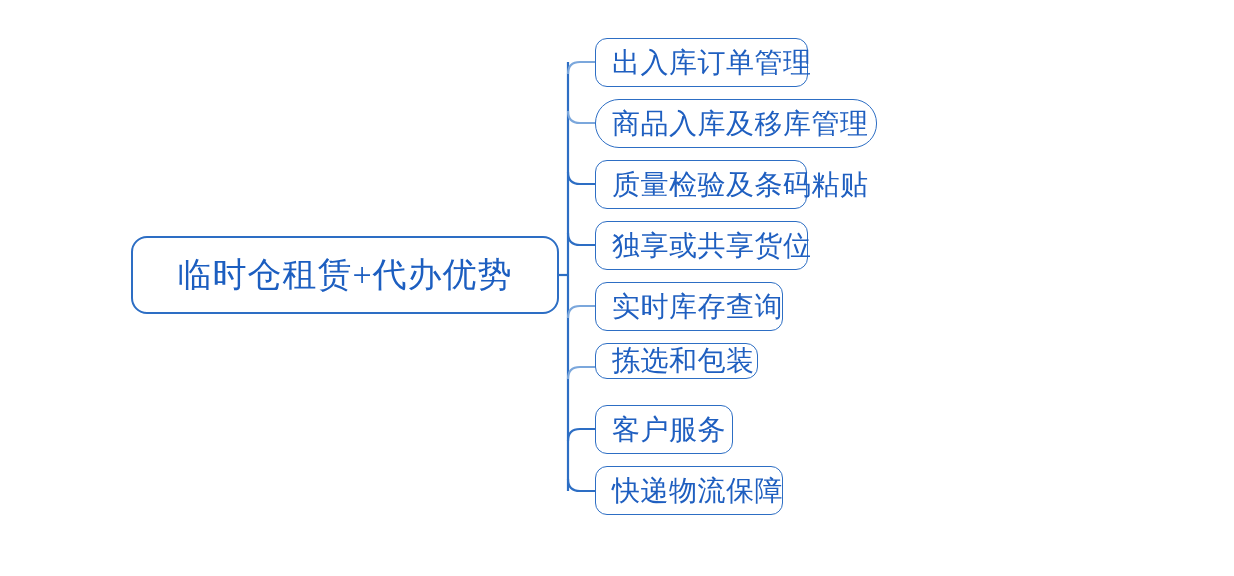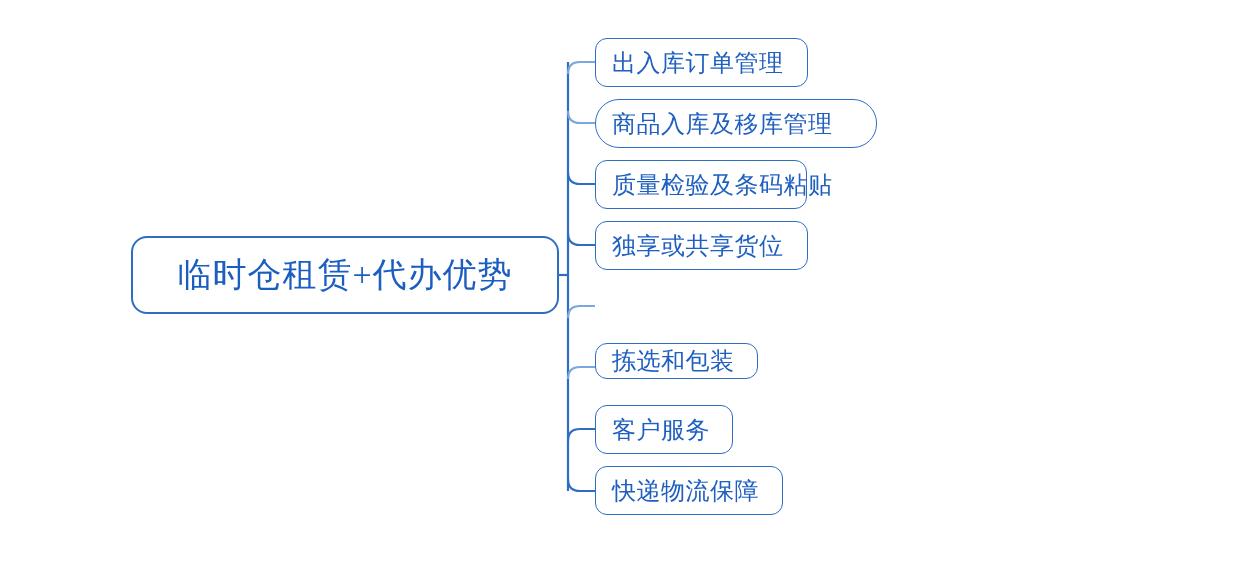--- a/index.html
+++ b/index.html
@@ -42,21 +42,21 @@
     border-radius: 16px;
     justify-content: center;
   }
   #root-node .node-label {
     font-size: 34px;
     letter-spacing: 1px;
     color: #1c5ec0;
     font-weight: 400;
   }
   .child-node .node-label {
-    font-size: 24px;
+    font-size: 28px;
     padding-left: 16px;
     color: #1f5fc0;
     letter-spacing: 0.5px;
   }
 </style>
 </head>
 <body>
 
 <div id="mindmap-canvas">
 
@@ -85,20 +85,23 @@
   </div>
   <div class="node-box child-node" style="left: 595px; top: 99px; width: 282px; height: 49px; border-radius: 24px;">
     <span class="node-label">商品入库及移库管理</span>
   </div>
   <div class="node-box child-node" style="left: 595px; top: 160px; width: 212px; height: 49px;">
     <span class="node-label">质量检验及条码粘贴</span>
   </div>
   <div class="node-box child-node" style="left: 595px; top: 221px; width: 213px; height: 49px;">
     <span class="node-label">独享或共享货位</span>
   </div>
+  <div class="node-box child-node" style="left: 595px; top: 282px; width: 188px; height: 49px;">
+    <span class="node-label">实时库存查询</span>
+  </div>
   <div class="node-box child-node" style="left: 595px; top: 343px; width: 163px; height: 36px;">
     <span class="node-label">拣选和包装</span>
   </div>
   <div class="node-box child-node" style="left: 595px; top: 466px; width: 188px; height: 49px;">
     <span class="node-label">快递物流保障</span>
   </div>
   <div class="node-box child-node" style="left: 595px; top: 405px; width: 138px; height: 49px;">
     <span class="node-label">客户服务</span>
   </div>
 

